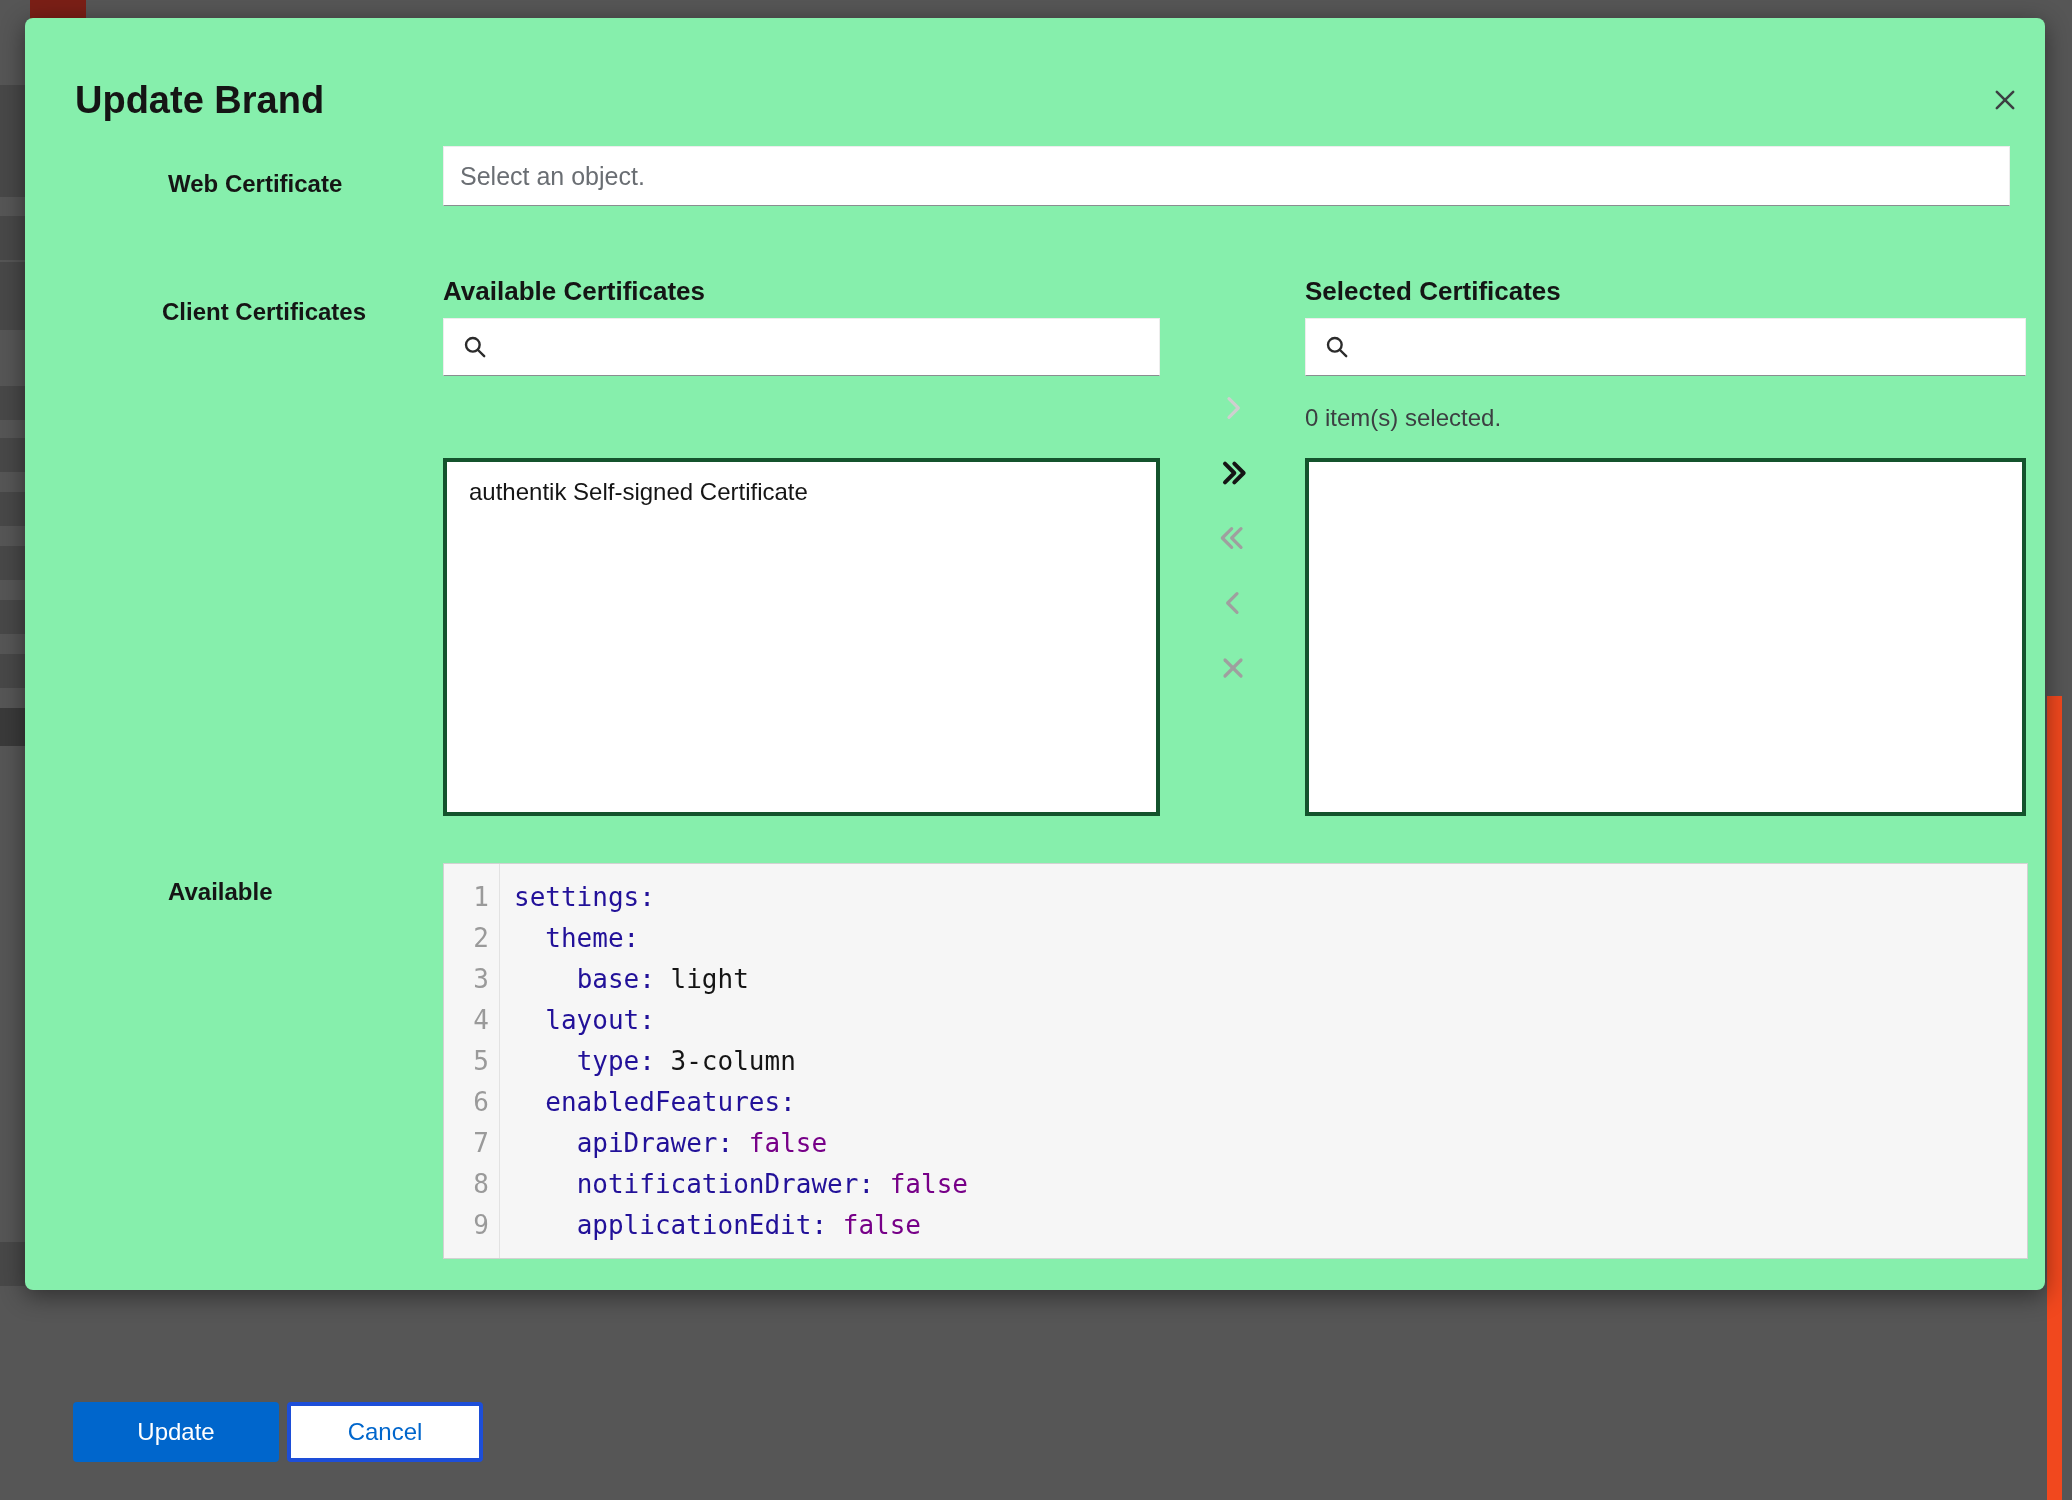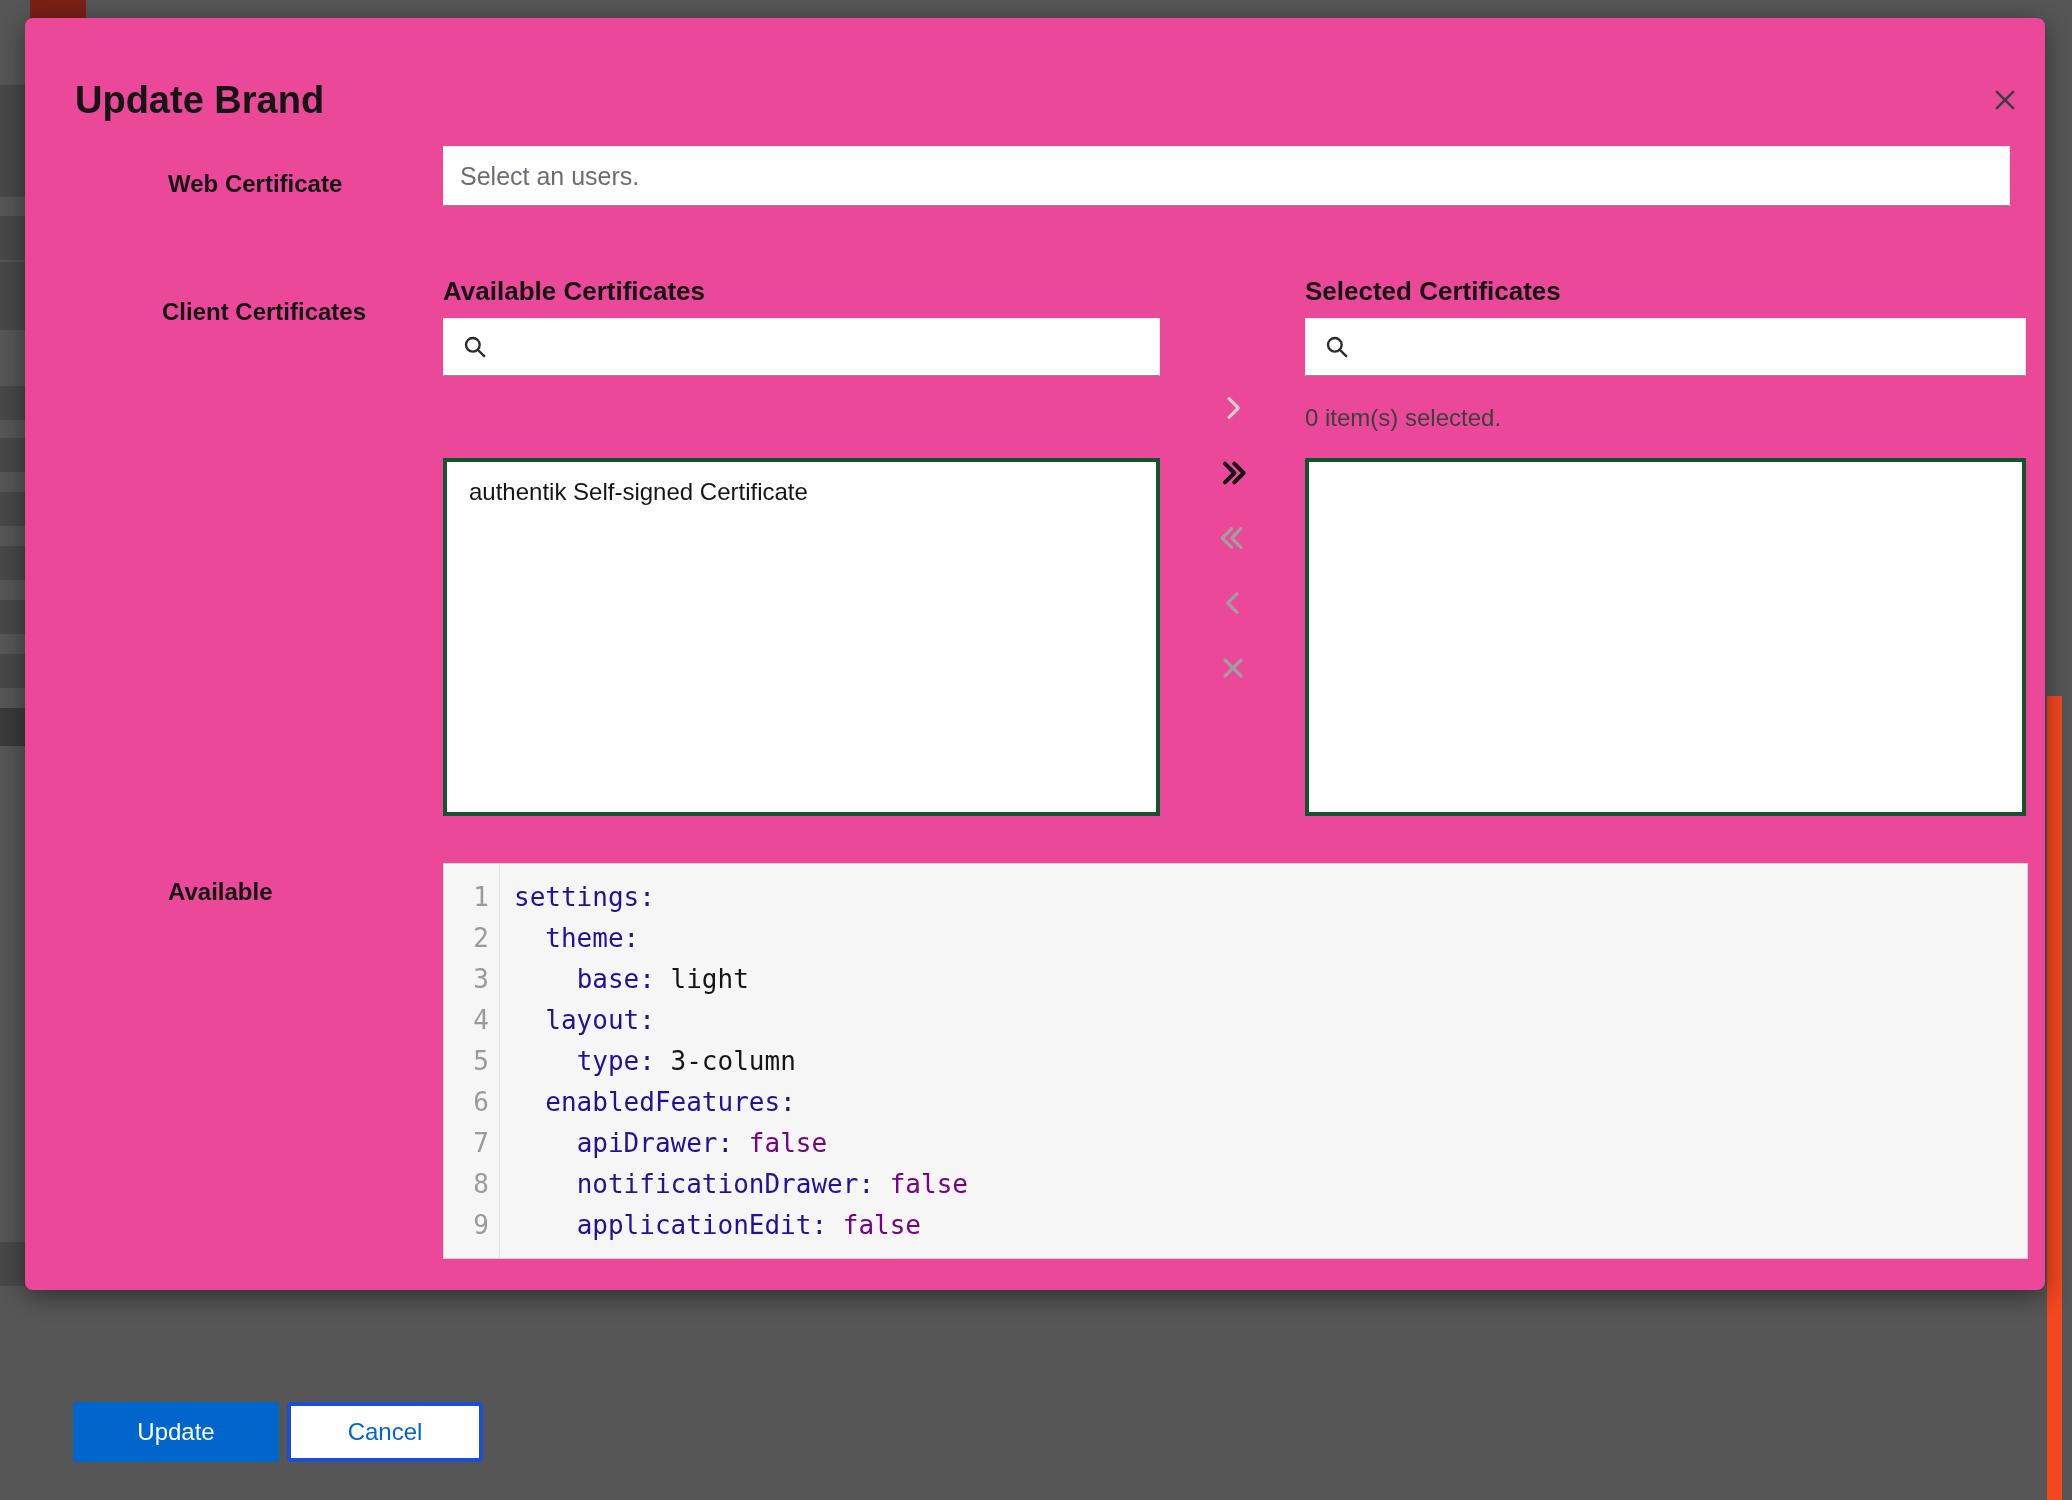--- a/index.html
+++ b/index.html
@@ -7,21 +7,21 @@
         font-family:"Liberation Sans",sans-serif;color:#151515;
         --primary:#0066cc;--code-key:#221199;--code-bool:#770088;--accent-stripe:#f1481e;}
 
   
   .accent-red{position:absolute;left:30px;top:0;width:56px;height:20px;background:#7a1f16;}
   .side-hint{position:absolute;left:0;width:25px;background:#484848;}
   .side-hint.dark{background:#3a3a3a;}
   .stripe{position:absolute;left:2047px;top:696px;width:15px;height:804px;background:var(--accent-stripe);}
 
   
-  .modal{position:absolute;left:25px;top:18px;width:2020px;height:1272px;background:#ec4899;
+  .modal{position:absolute;left:25px;top:18px;width:2020px;height:1272px;background:#86efac;
          border-radius:8px;box-shadow:0 6px 24px rgba(0,0,0,.45);}
   .modal-title{position:absolute;left:50px;top:36px;font-size:38px;font-weight:700;color:#151515;}
   .close-btn{position:absolute;top:60px;right:18px;width:44px;height:44px;background:none;border:0;
              padding:0;cursor:pointer;color:#3c3f42;display:flex;align-items:center;justify-content:center;}
   .close-btn svg{width:28px;height:28px;}
   .close-btn path{fill:none;stroke:currentColor;stroke-width:2.2;stroke-linecap:round;}
 
   .form-label{position:absolute;font-size:24px;font-weight:700;color:#151515;}
   .lbl-webcert{left:143px;top:152px;}
   .lbl-clientcerts{left:137px;top:280px;}
@@ -109,21 +109,21 @@
 
     <button class="close-btn">
       <svg viewBox="0 0 24 24">
         <path d="M5 5l14 14"></path>
           <path d="M19 5L5 19"></path>
       </svg>
     </button>
 
     <div class="form-label lbl-webcert">Web Certificate</div>
     <div class="webcert-select">
-      <span class="placeholder">Select an users.</span>
+      <span class="placeholder">Select an object.</span>
     </div>
 
     <div class="form-label lbl-clientcerts">Client Certificates</div>
 
     <div class="dual-title available">Available Certificates</div>
     <div class="dual-title selected">Selected Certificates</div>
 
     <div class="search-box left">
       <svg viewBox="0 0 24 24">
         <circle cx="10" cy="10" r="6.3"></circle>

